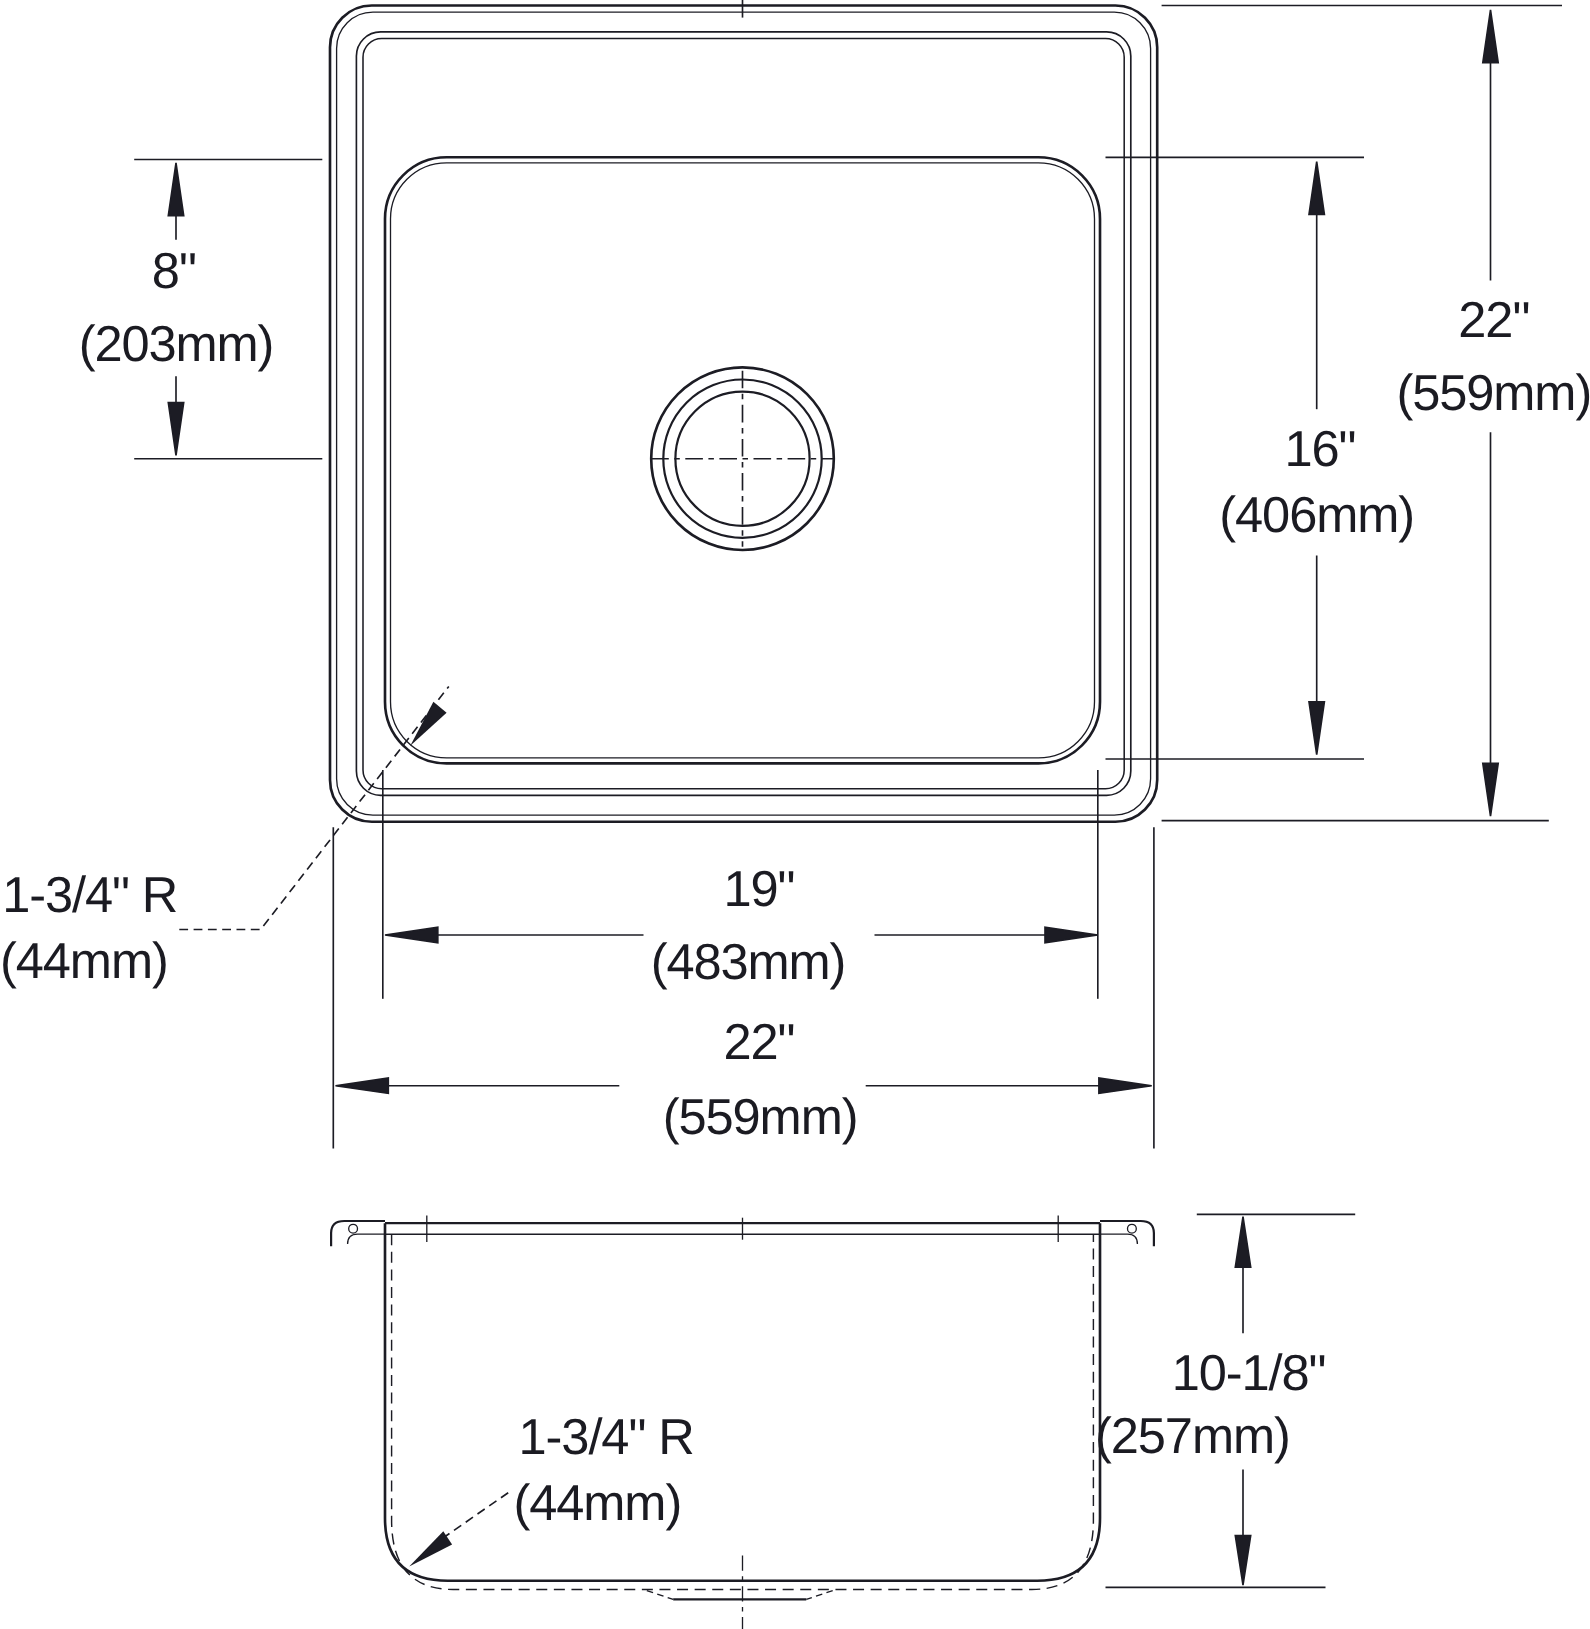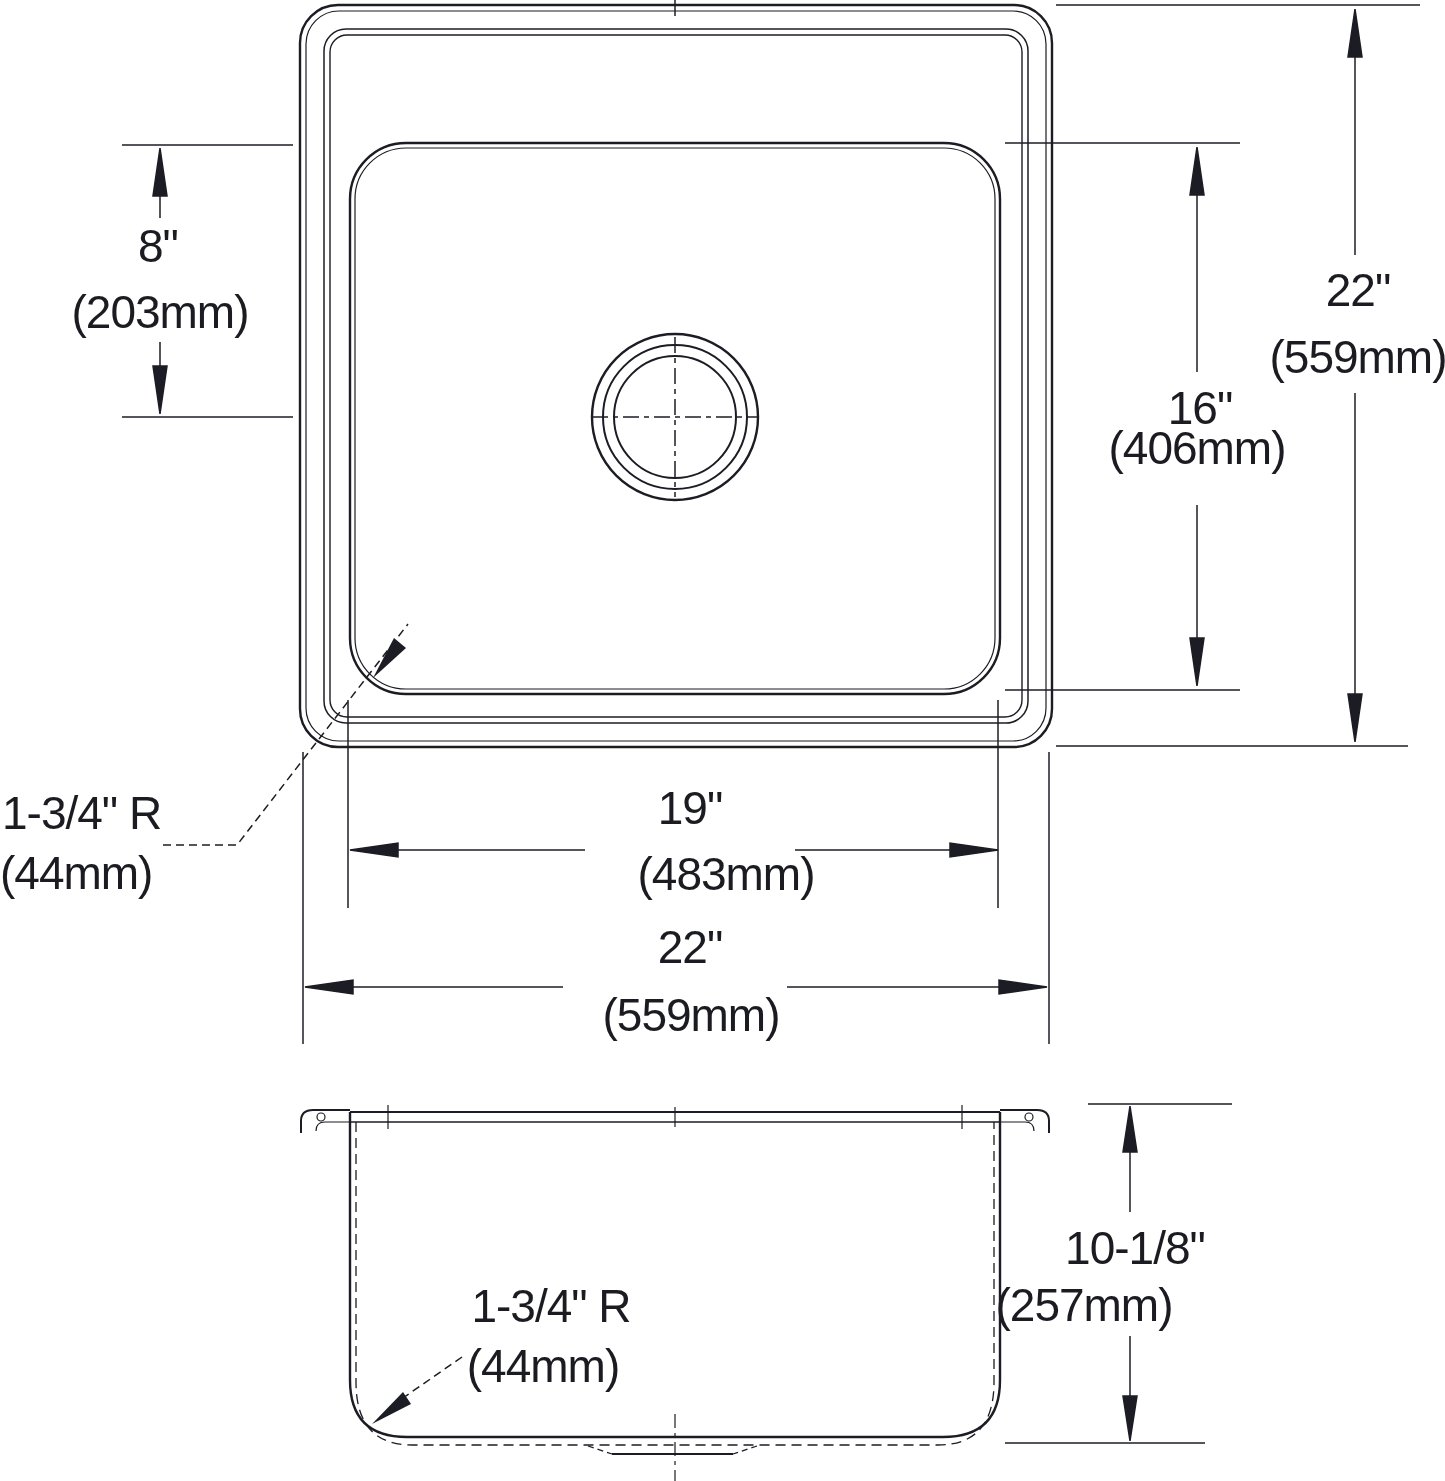--- a/index.html
+++ b/index.html
@@ -141,27 +141,27 @@
     <polygon fill="#1c1c24" points="1130,1106 1123,1152 1137,1152"></polygon>
     <line x1="1130" y1="1336" x2="1130" y2="1402"></line>
     <polygon fill="#1c1c24" points="1130,1441 1123,1396 1137,1396"></polygon>
   </g>
 </svg>
 
 <div class="lbl" style="left:158px;top:246px">8"</div>
 <div class="lbl" style="left:160px;top:312px">(203mm)</div>
 
 <div class="lbl" style="left:1200px;top:408px">16"</div>
-<div class="lbl" style="left:1197px;top:448px">(406mm)</div>
+<div class="lbl" style="left:1197px;top:468px">(406mm)</div>
 
 <div class="lbl" style="left:1358px;top:290px">22"</div>
 <div class="lbl" style="left:1358px;top:357px">(559mm)</div>
 
 <div class="lbl" style="left:690px;top:808px">19"</div>
-<div class="lbl" style="left:726px;top:874px">(483mm)</div>
+<div class="lbl" style="left:680px;top:874px">(483mm)</div>
 
 <div class="lbl" style="left:690px;top:947px">22"</div>
 <div class="lbl" style="left:691px;top:1015px">(559mm)</div>
 
 <div class="lbl lbl-left" style="left:2px;top:813px">1-3/4" R</div>
 <div class="lbl lbl-left" style="left:0px;top:873px">(44mm)</div>
 
 <div class="lbl" style="left:551px;top:1306px">1-3/4" R</div>
 <div class="lbl" style="left:543px;top:1366px">(44mm)</div>
 

